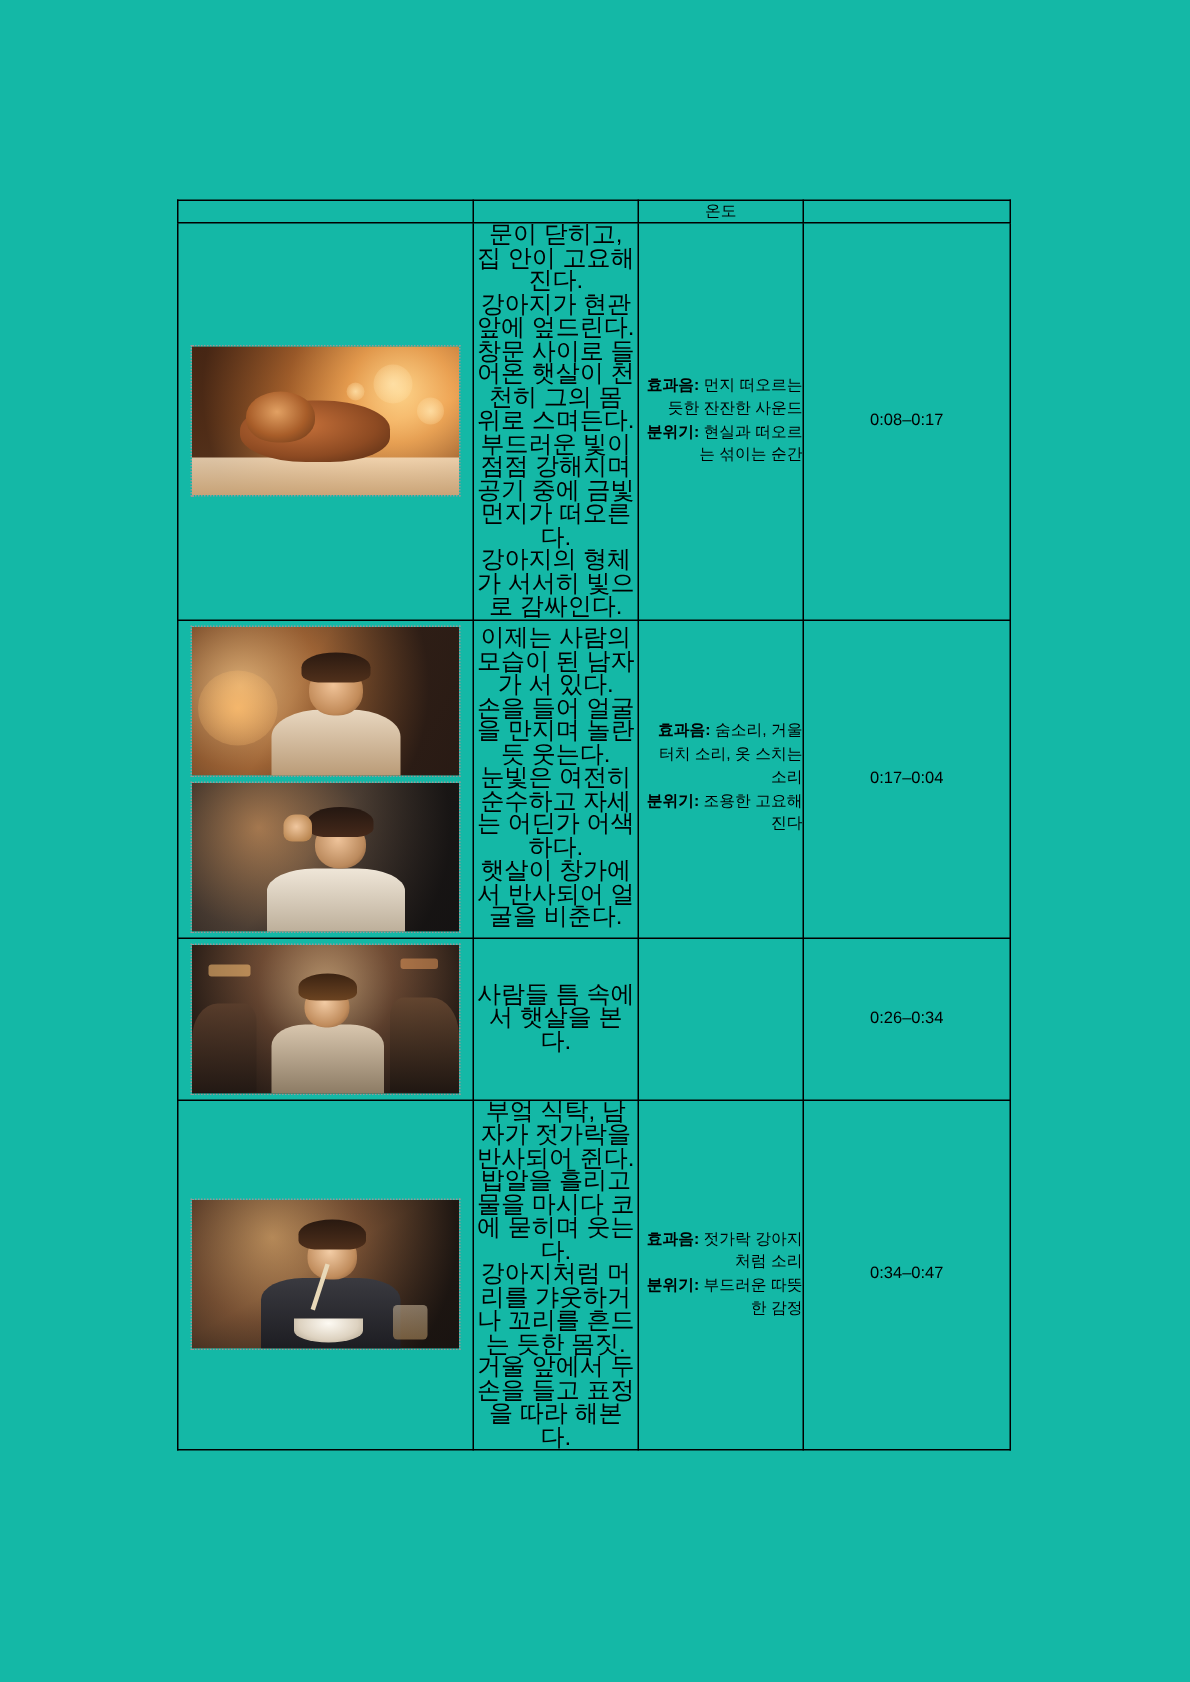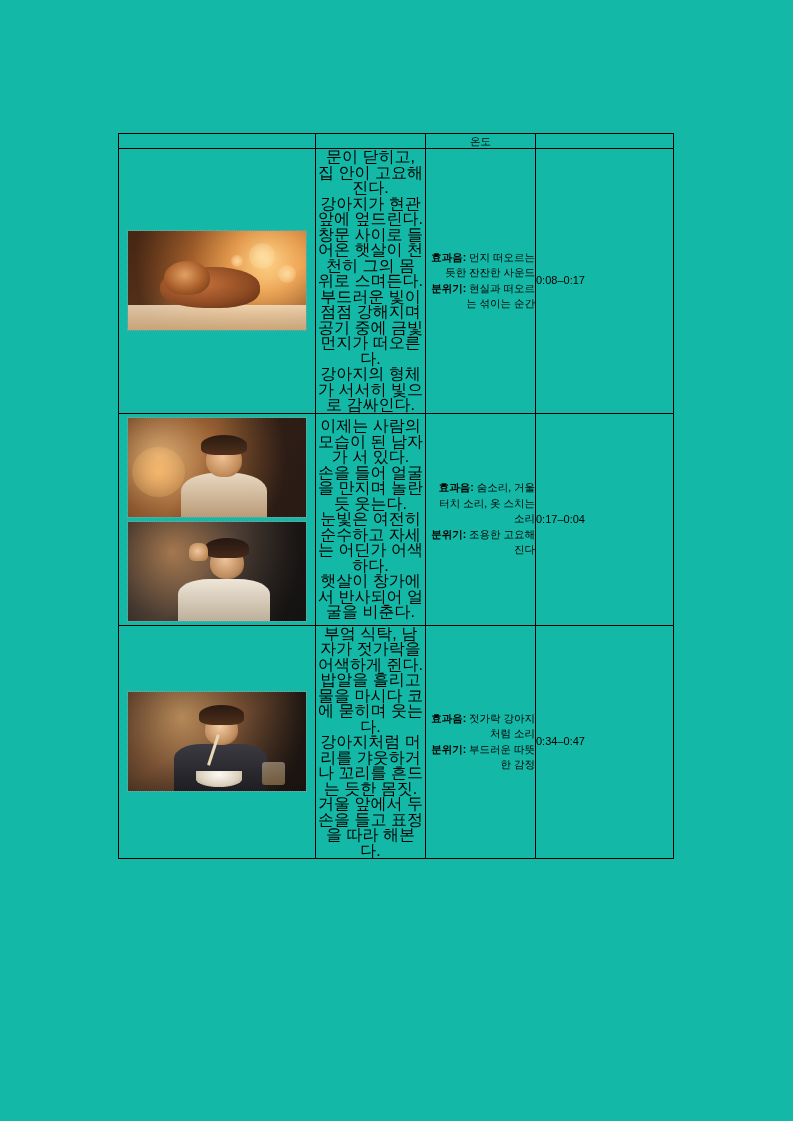--- a/index.html
+++ b/index.html
@@ -55,21 +55,21 @@
     padding: 4px 6px;
     white-space: pre-line;
   }
   .cell-audio {
     text-align: right;
     font-size: 10.5px;
     line-height: 15.5px;
     padding: 4px 6px;
   }
   .cell-time {
-    text-align: left;
+    text-align: center;
     font-size: 11px;
     line-height: 15px;
   }
   .cell-img {
     text-align: center;
     padding: 6px 0;
   }
   .audio-line { display: block; }
   .audio-line b { font-weight: bold; }
 
@@ -341,34 +341,54 @@
 손을 들어 얼굴을 만지며 놀란 듯 웃는다.
 눈빛은 여전히 순수하고 자세는 어딘가 어색하다.
 햇살이 창가에서 반사되어 얼굴을 비춘다.</td>
         <td class="cell-audio">
           <span class="audio-line"><b>효과음:</b><span> 숨소리, 거울 터치 소리, 옷 스치는 소리</span></span>
           <span class="audio-line"><b>분위기:</b><span> 조용한 고요해진다</span></span>
         </td>
         <td class="cell-time">0:17–0:04</td>
       </tr>
 
+      <tr>
+        <td class="cell-img">
+          <div class="thumb img-street">
+            <div class="layer bg"></div>
+            <div class="sign1"></div>
+            <div class="sign2"></div>
+            <div class="crowdL"></div>
+            <div class="crowdR"></div>
+            <div class="body"></div>
+            <div class="face"></div>
+            <div class="hair"></div>
+          </div>
+        </td>
+        <td class="cell-text">사람들 틈 속에서 햇살을 본다.</td>
+        <td class="cell-audio">
+          <span class="audio-line"><b></b><span></span></span>
+          <span class="audio-line"><b></b><span></span></span>
+        </td>
+        <td class="cell-time">0:26–0:34</td>
+      </tr>
 
       <tr>
         <td class="cell-img">
           <div class="thumb img-eat">
             <div class="layer bg"></div>
             <div class="body"></div>
             <div class="face"></div>
             <div class="hair"></div>
             <div class="chopsticks"></div>
             <div class="bowl"></div>
             <div class="glass"></div>
           </div>
         </td>
-        <td class="cell-text">부엌 식탁, 남자가 젓가락을 어색하게 쥔다.
+        <td class="cell-text">부엌 식탁, 남자가 젓가락을 반사되어 쥔다.
 밥알을 흘리고 물을 마시다 코에 묻히며 웃는다.
 강아지처럼 머리를 갸웃하거나 꼬리를 흔드는 듯한 몸짓.
 거울 앞에서 두 손을 들고 표정을 따라 해본다.</td>
         <td class="cell-audio">
           <span class="audio-line"><b>효과음:</b><span> 젓가락 강아지처럼 소리</span></span>
           <span class="audio-line"><b>분위기:</b><span>
 부드러운 따뜻한 감정</span></span>
         </td>
         <td class="cell-time">0:34–0:47</td>
       </tr>

